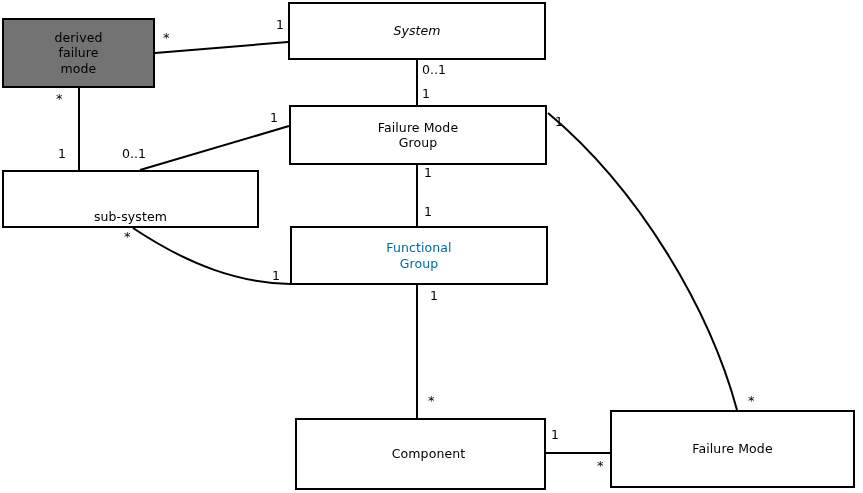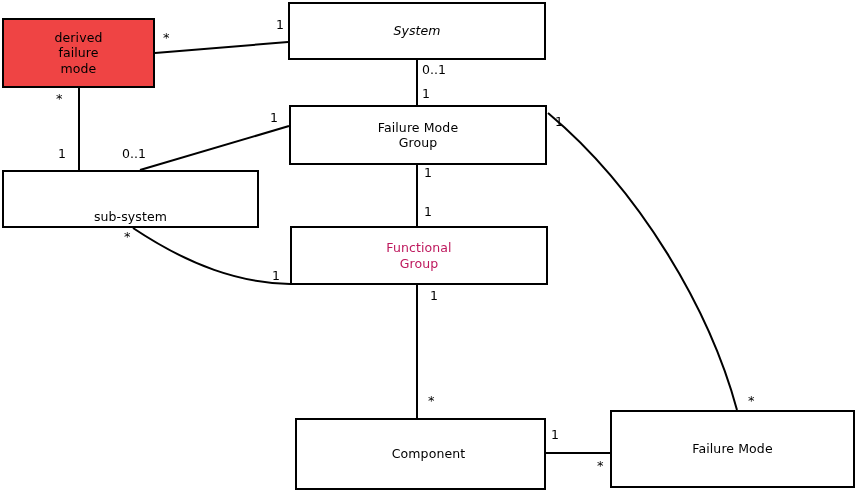--- a/index.html
+++ b/index.html
@@ -68,37 +68,37 @@
         <path d="M 140 170 L 289 126" stroke="#000000"></path>
         <path d="M 417 165 L 417 226" stroke="#000000"></path>
         <path d="M 133 228 C 190 266 240 283 290 284" stroke="#000000"></path>
         <path d="M 417 285 L 417 418" stroke="#000000"></path>
         <path d="M 546 453 L 610 453" stroke="#000000"></path>
         <path d="M 548 113 C 640 190 710 310 737 410" stroke="#000000"></path>
       </g>
   </svg>
 
   <div id="box-layer">
-      <div class="uml-box" style="left: 2px; top: 18px; width: 153px; height: 70px; background: #ef4444; border-color: rgb(0, 0, 0);">
+      <div class="uml-box" style="left: 2px; top: 18px; width: 153px; height: 70px; background: #737373; border-color: rgb(0, 0, 0);">
         <div class="uml-box-label" style="color: rgb(0, 0, 0);">derived
 failure
 mode</div>
       </div>
       <div class="uml-box" style="left: 288px; top: 2px; width: 258px; height: 58px; background: rgb(255, 255, 255); border-color: rgb(0, 0, 0); font-style: italic;">
         <div class="uml-box-label" style="color: rgb(0, 0, 0);">System</div>
       </div>
       <div class="uml-box" style="left: 289px; top: 105px; width: 258px; height: 60px; background: rgb(255, 255, 255); border-color: rgb(0, 0, 0);">
         <div class="uml-box-label" style="color: rgb(0, 0, 0);">Failure Mode
 Group</div>
       </div>
       <div class="uml-box" style="left: 2px; top: 170px; width: 257px; height: 58px; background: rgb(255, 255, 255); border-color: rgb(0, 0, 0);">
         <div class="uml-box-label" style="color: rgb(0, 0, 0); margin-top: 36px;">sub-system</div>
       </div>
       <div class="uml-box" style="left: 290px; top: 226px; width: 258px; height: 59px; background: rgb(255, 255, 255); border-color: rgb(0, 0, 0);">
-        <div class="uml-box-label" style="color: #be185d;">Functional
+        <div class="uml-box-label" style="color: #0369a1;">Functional
 Group</div>
       </div>
       <div class="uml-box" style="left: 295px; top: 418px; width: 251px; height: 72px; background: rgb(255, 255, 255); border-color: rgb(0, 0, 0); padding-left: 16px;">
         <div class="uml-box-label" style="color: rgb(0, 0, 0);">Component</div>
       </div>
       <div class="uml-box" style="left: 610px; top: 410px; width: 245px; height: 78px; background: rgb(255, 255, 255); border-color: rgb(0, 0, 0);">
         <div class="uml-box-label" style="color: rgb(0, 0, 0);">Failure Mode</div>
       </div>
     </div>
   <div id="mult-layer">

